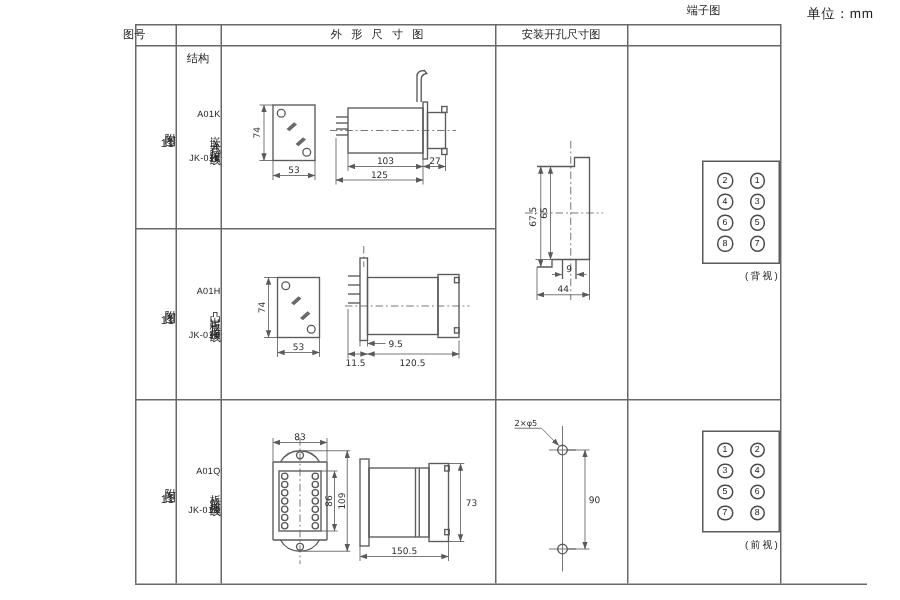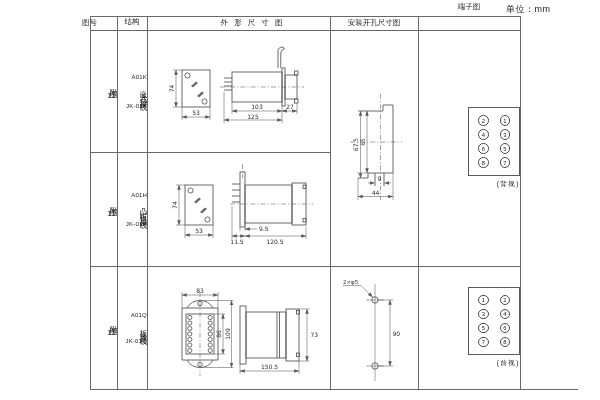--- a/index.html
+++ b/index.html
@@ -2,21 +2,21 @@
 <html><head>
 <meta charset="utf-8">
 <style>
   *{margin:0;padding:0;box-sizing:border-box}
   html,body{width:600px;height:400px;background:#fff;overflow:hidden}
   body{font-family:"Liberation Sans","DejaVu Sans",sans-serif;color:#333;position:relative}
   .vline,.hline{position:absolute;background:#686868}
   .vline{width:1px}
   .hline{height:1px}
   .hcell{position:absolute;display:flex;align-items:center;justify-content:center;font-size:7.5px;color:#222}
-  .unit{position:absolute;left:506px;top:3px;font-size:9px;color:#222;letter-spacing:.5px}
+  .unit{position:absolute;left:538px;top:3px;font-size:9px;color:#222;letter-spacing:.5px}
   .cell{position:absolute;display:flex;flex-direction:column;align-items:flex-end;justify-content:center;gap:5px}
   .vtext{writing-mode:vertical-rl;text-orientation:upright;letter-spacing:2.5px;font-size:7.5px;color:#222;line-height:1}
   .figv{writing-mode:vertical-rl;text-orientation:upright;letter-spacing:3px;font-size:7.5px;color:#222;line-height:1}
   .code{font-size:6px;color:#222;letter-spacing:.2px}
   .fignum{font-size:7.5px;color:#222;letter-spacing:1px}
   svg{position:absolute;overflow:visible}
   svg *{stroke:#5a5a5a;fill:none;stroke-width:.9}
   svg text{fill:#2e2e2e;stroke:none;font-size:6px;font-family:"DejaVu Sans",sans-serif}
   .dim{stroke-width:.55}
   .cl{stroke-width:.55;stroke-dasharray:5 2 1.2 2}
@@ -38,21 +38,21 @@
 <div class="hline" style="left:90px;top:266px;width:430px"></div>
 <div class="hline" style="left:90px;top:389px;width:488px"></div>
 <div class="vline" style="left:90px;top:16px;height:373px"></div>
 <div class="vline" style="left:117px;top:16px;height:373px"></div>
 <div class="vline" style="left:147px;top:16px;height:373px"></div>
 <div class="vline" style="left:330px;top:16px;height:373px"></div>
 <div class="vline" style="left:418px;top:16px;height:373px"></div>
 <div class="vline" style="left:520px;top:16px;height:373px"></div>
 
 <div class="hcell" style="left:76px;top:16px;width:27px;height:14px">图号</div>
-<div class="hcell" style="left:117px;top:15px;width:30px;height:14px">结构</div>
+<div class="hcell" style="left:117px;top:32px;width:30px;height:14px">结构</div>
 <div class="hcell" style="left:161px;top:16px;width:183px;height:14px;letter-spacing:2px">外 形 尺 寸 图</div>
 <div class="hcell" style="left:330px;top:16px;width:88px;height:14px">安装开孔尺寸图</div>
 <div class="hcell" style="left:418px;top:0;width:102px;height:14px">端子图</div>
 
 <div class="cell" style="left:90px;top:30px;width:27px;height:122px;gap:3px">
   <span class="figv">附图</span>
   <span class="fignum">11</span>
 </div>
 <div class="cell" style="left:90px;top:152px;width:27px;height:114px;gap:3px">
   <span class="figv">附图</span>

